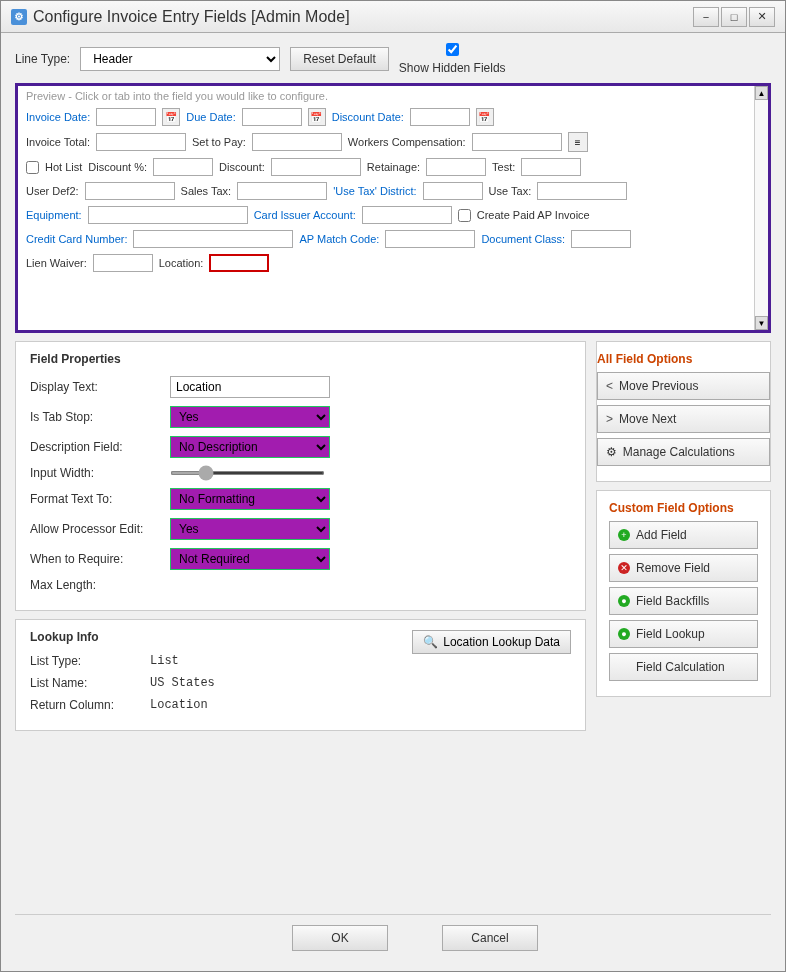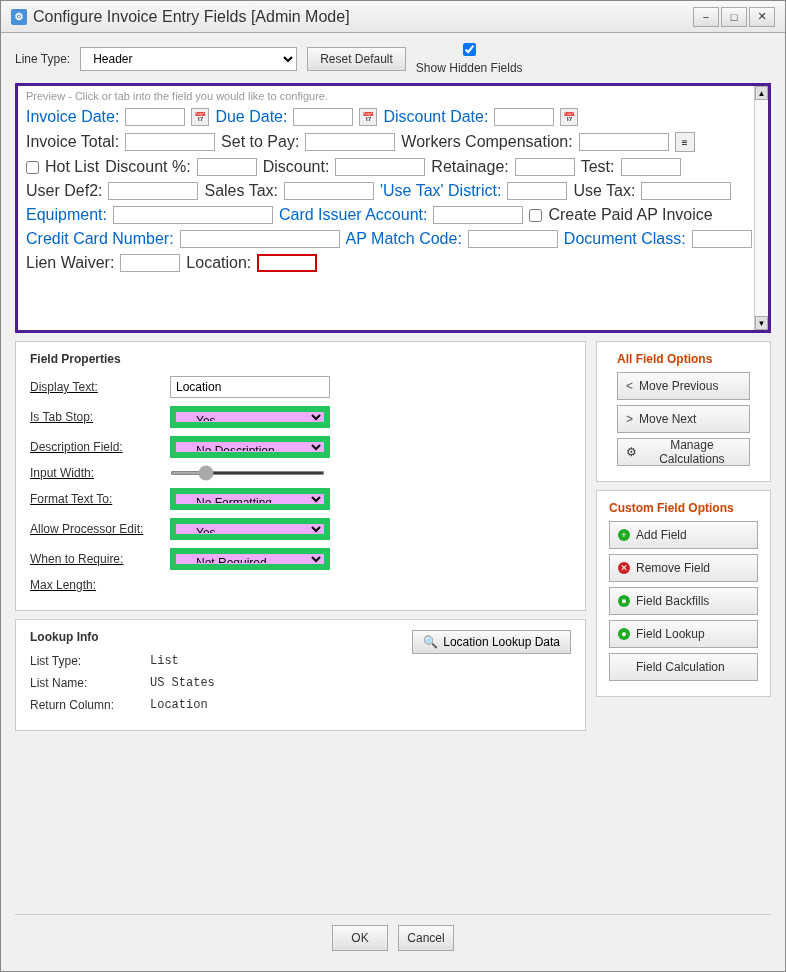--- a/index.html
+++ b/index.html
@@ -90,21 +90,21 @@
       color: #333;
     }
     select.dropdown {
       padding: 3px 6px;
       border: 1px solid #aaa;
       background: white;
       font-size: 12px;
       height: 24px;
     }
     select.dropdown-wide {
-      width: 217px;
+      width: 200px;
       padding-left: 8px;
     }
     button.std-btn {
       padding: 3px 12px;
       border: 1px solid #aaa;
       background: linear-gradient(to bottom, #fafafa, #e0e0e0);
       cursor: pointer;
       font-size: 12px;
       height: 24px;
       color: #333;
@@ -137,21 +137,21 @@
       flex-direction: column;
       gap: 6px;
     }
     .preview-row {
       display: flex;
       align-items: center;
       gap: 6px;
       flex-wrap: wrap;
     }
     .field-label {
-      font-size: 16px;
+      font-size: 11px;
       color: #333;
     }
     .field-label.link {
       color: #0066cc;
       cursor: pointer;
     }
     .field-input {
       border: 1px solid #aaa;
       background: white;
       height: 18px;
@@ -230,21 +230,20 @@
     .panel-title {
       font-size: 12px;
       font-weight: bold;
       color: #333;
       margin-bottom: 10px;
     }
     .prop-row {
       display: flex;
       align-items: center;
       margin-bottom: 8px;
-      text-decoration: underline;
     }
     .prop-label {
       width: 140px;
       font-size: 12px;
       color: #333;
       flex-shrink: 0;
     }
     .prop-value {
       flex: 1;
     }
@@ -252,24 +251,24 @@
       width: 160px;
       height: 22px;
       border: 1px solid #aaa;
       padding: 2px 5px;
       font-size: 12px;
       background: white;
     }
     select.prop-select {
       width: 160px;
       height: 22px;
-      border: 6px solid #22c55e;
-      padding: 1px 16px;
-      font-size: 12px;
-      background: #f0abfc;
+      border: 1px solid #22c55e;
+      padding: 1px 4px;
+      font-size: 12px;
+      background: #a21caf;
     }
     .slider-container {
       width: 160px;
       display: flex;
       align-items: center;
     }
     input[type="range"].slider {
       width: 155px;
       height: 4px;
       accent-color: #aaa;
@@ -351,27 +350,28 @@
     .footer-btns {
       display: flex;
       justify-content: center;
       align-items: center;
       gap: 10px;
       padding: 10px 0;
       border-top: 1px solid #ccc;
       margin-top: 8px;
     }
     .footer-btn {
-      width: 56px;
+      width: 96px;
       height: 26px;
       border: 1px solid #aaa;
       background: linear-gradient(to bottom, #fafafa, #e0e0e0);
       cursor: pointer;
       font-size: 12px;
       color: #333;
+      margin-left: 44px;
     }
     .checkbox-input {
       width: 13px;
       height: 13px;
       cursor: pointer;
     }
     .lookup-header-row {
       display: flex;
       justify-content: space-between;
       align-items: flex-start;
@@ -590,21 +590,21 @@
           </div>
           <div class="lookup-row">
             <span class="lookup-label">Return Column:</span>
             <span class="lookup-value">Location</span>
           </div>
         </div>
       </div>
 
       <div class="right-panel">
 
-        <div style="border: 1px solid #ccc; background: white; padding: 10px 20px;">
+        <div style="border: 1px solid #ccc; background: white; padding: 10px 0;">
           <div class="right-section-title">All Field Options</div>
           <button class="right-btn">
             <span style="font-size:12px; color:#555;">&lt;</span>
             <span>Move Previous</span>
           </button>
           <button class="right-btn">
             <span style="font-size:12px; color:#555;">&gt;</span>
             <span>Move Next</span>
           </button>
           <button class="right-btn">

